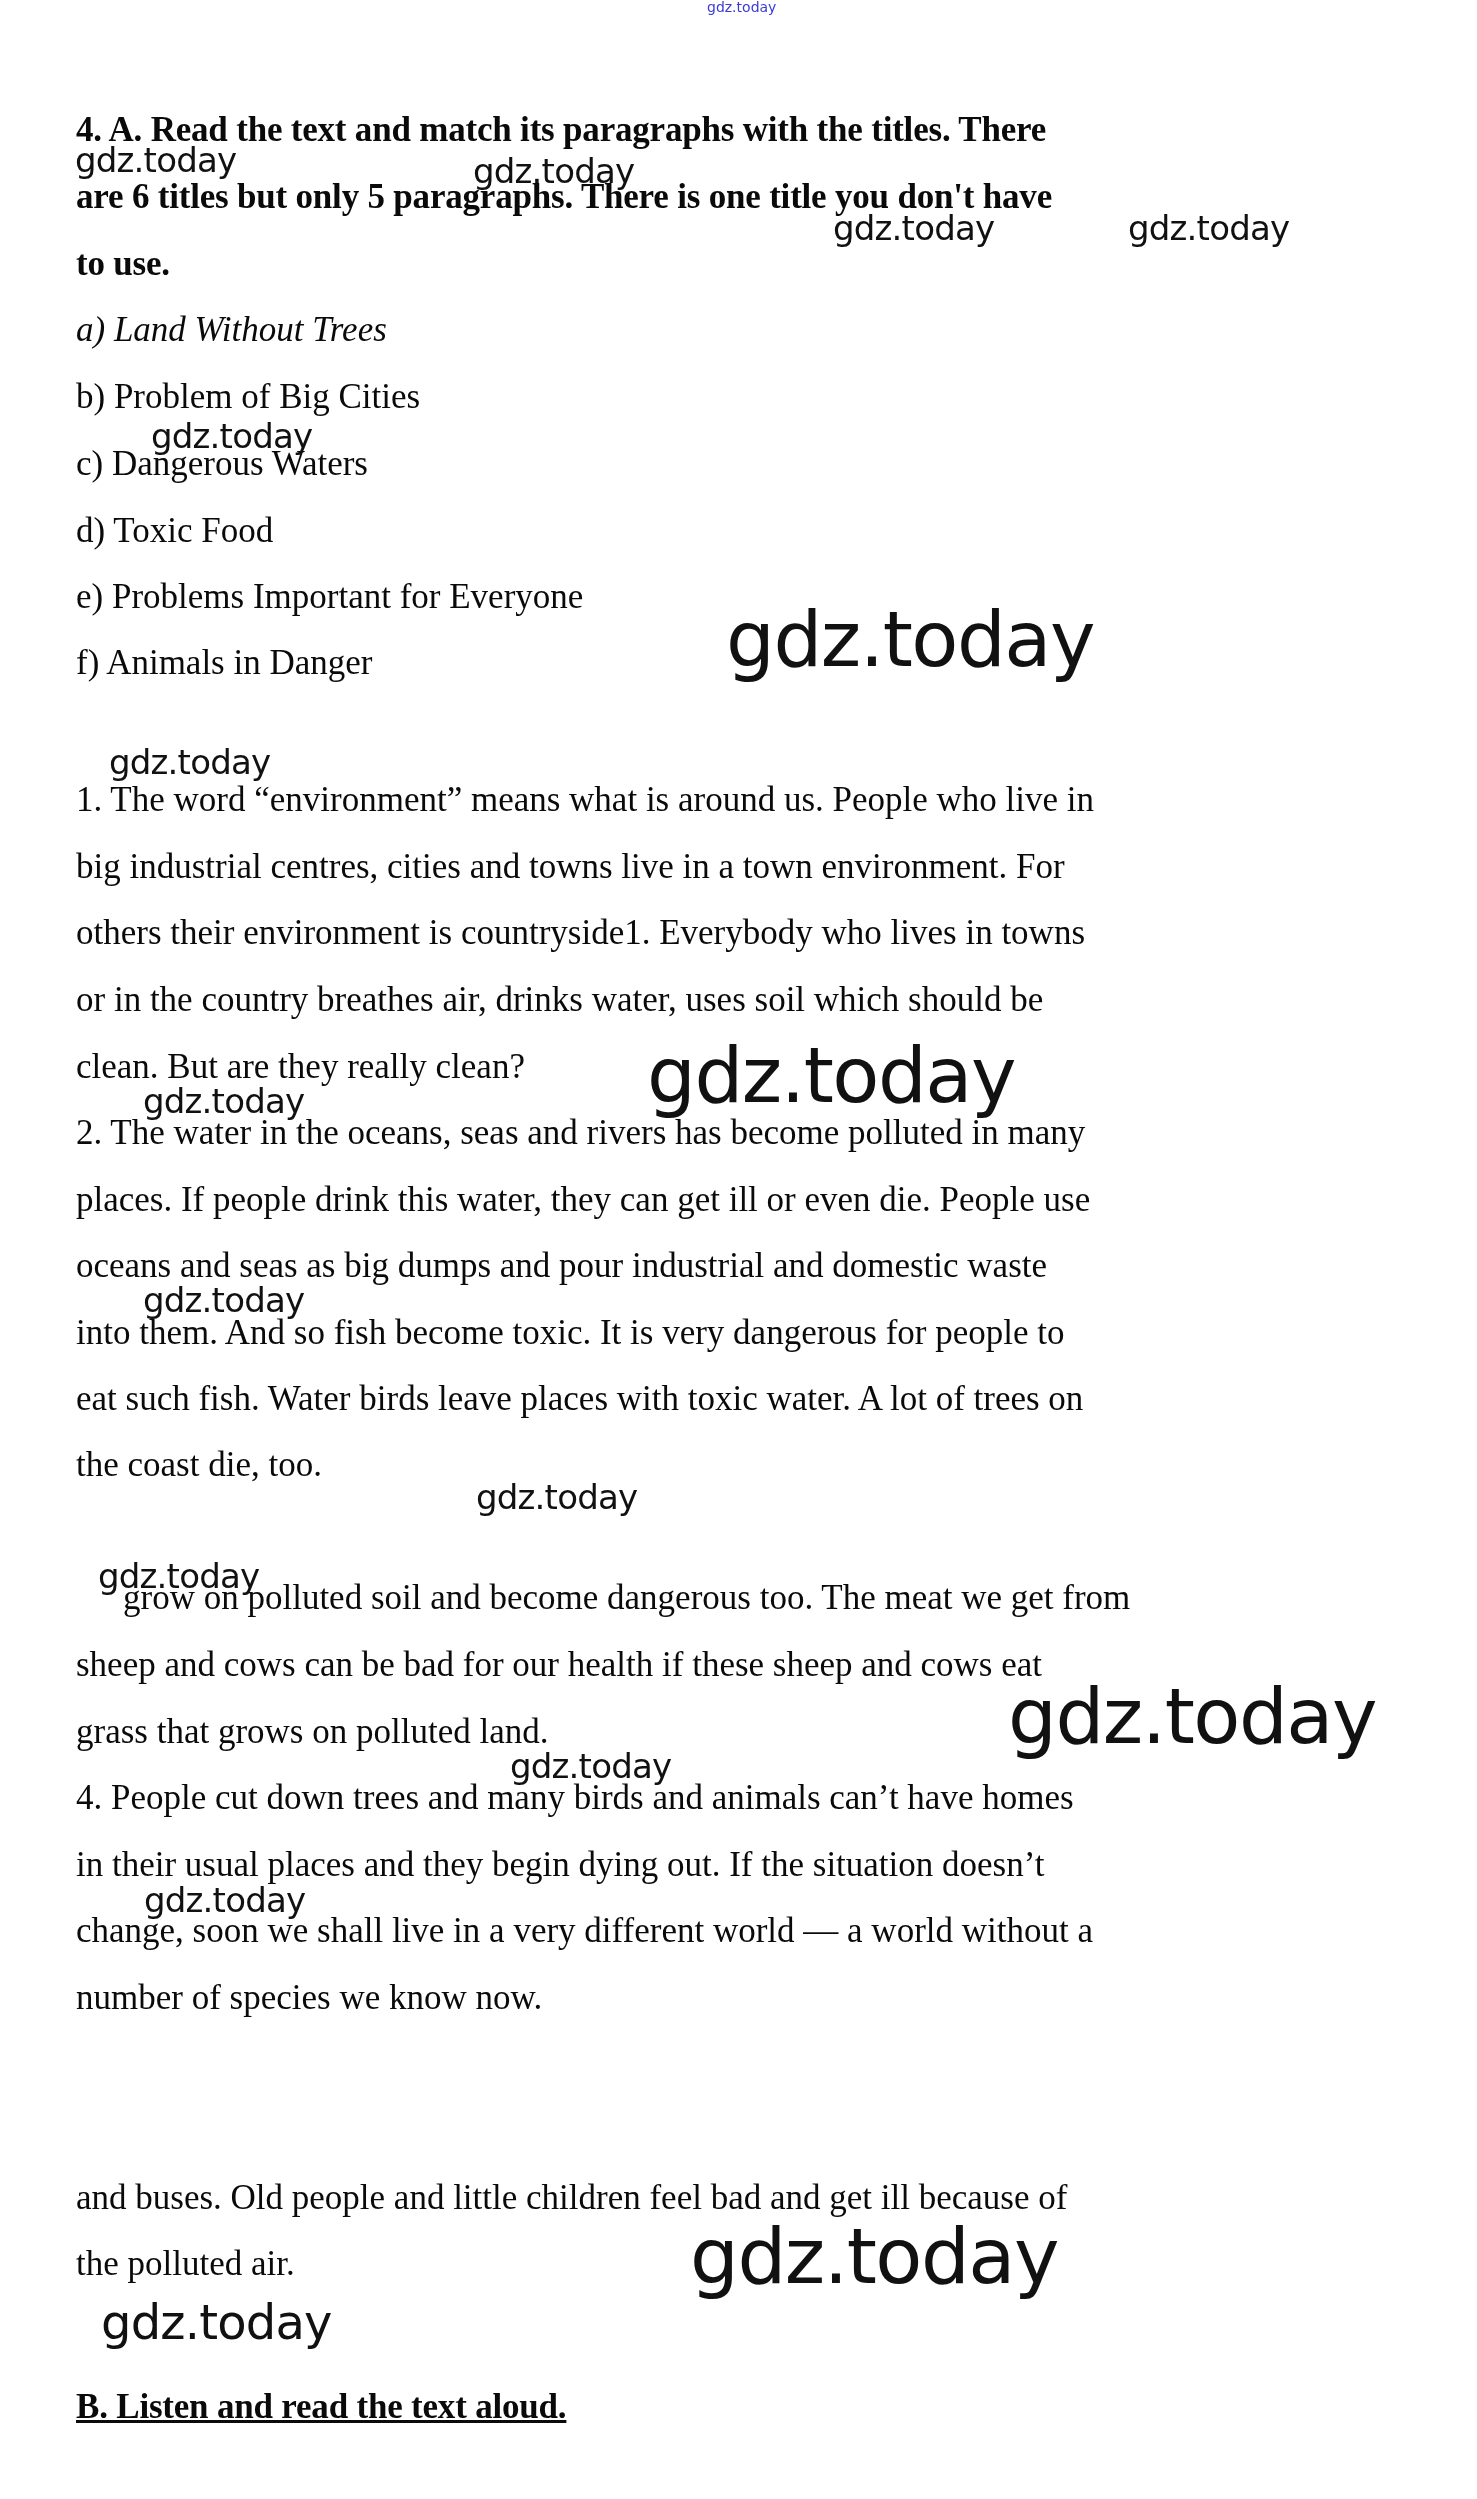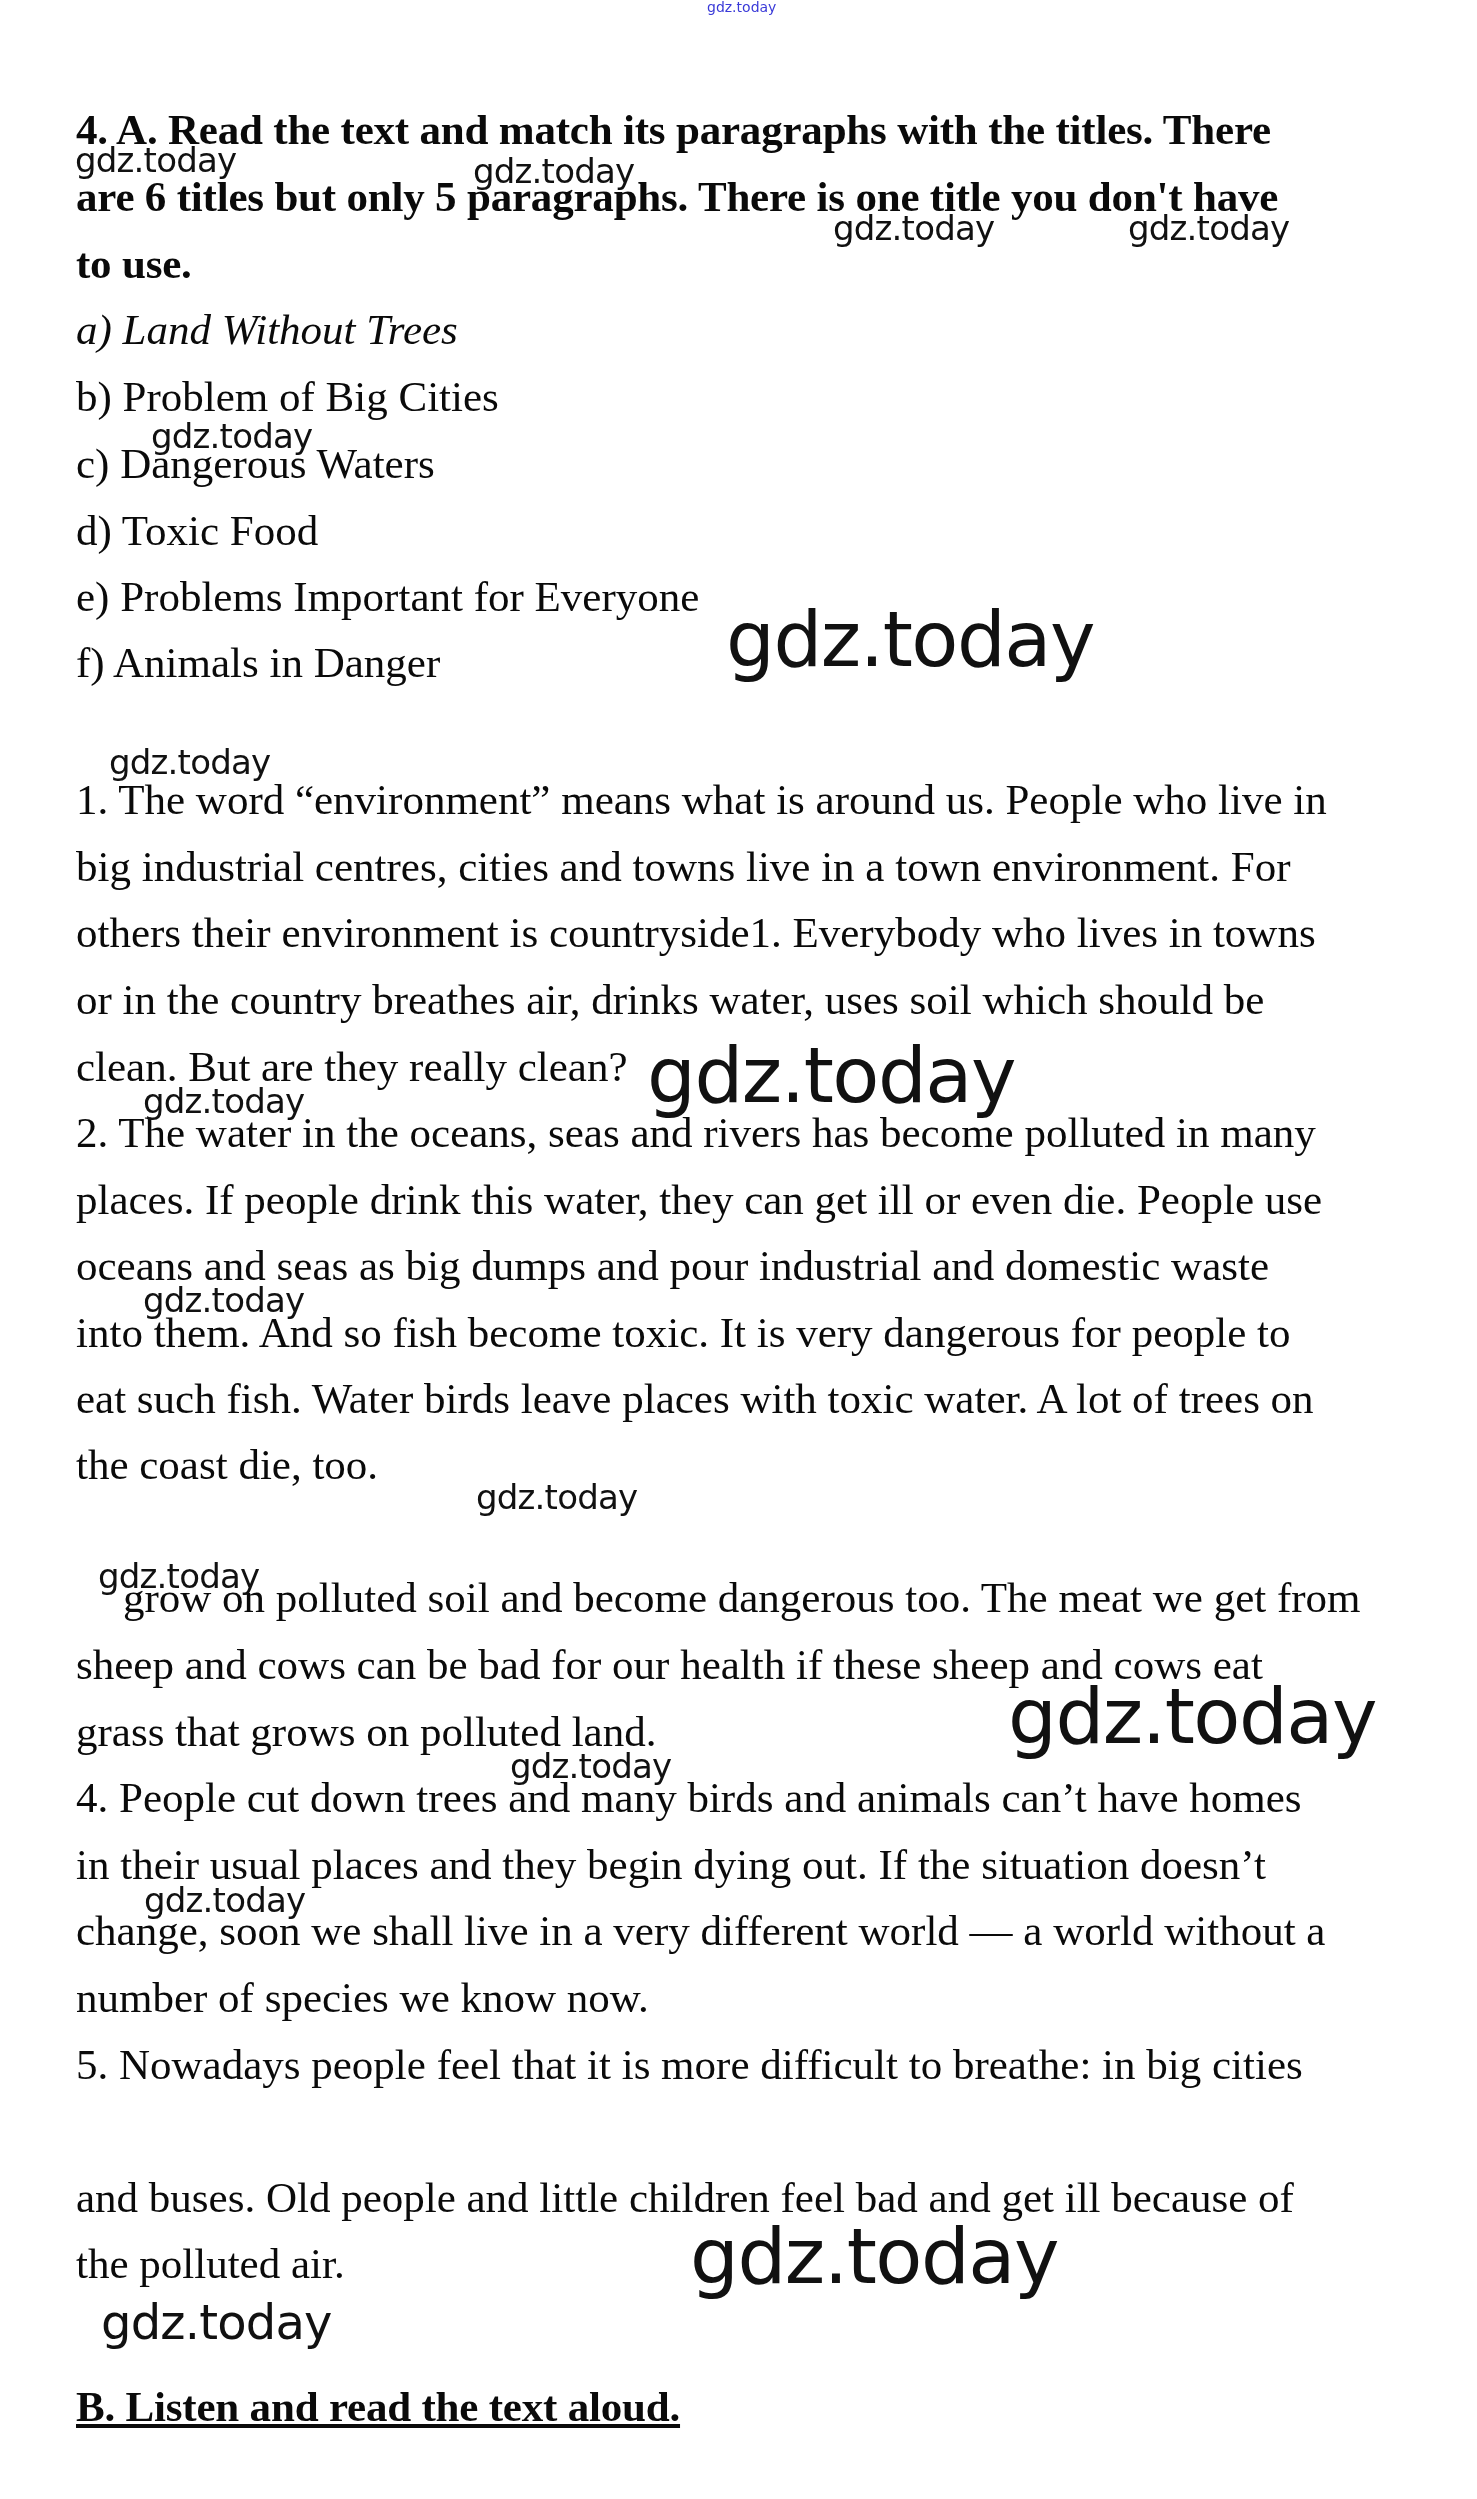--- a/index.html
+++ b/index.html
@@ -19,21 +19,21 @@
     top: 0;
     width: 1169px;
     height: 2500px;
     background: #ffffff;
   }
   .line {
     position: absolute;
     left: 76px;
     white-space: nowrap;
     font-family: "Liberation Serif", serif;
-    font-size: 43px;
+    font-size: 35px;
     line-height: 43px;
     height: 43px;
     color: #0a0a0a;
   }
   .bold {
     font-weight: bold;
     letter-spacing: -0.2px;
   }
   .wm {
     position: absolute;
@@ -81,21 +81,20 @@
 
   <div class="line" style="top:1576px;margin-left:47px;">grow on polluted soil and become dangerous too. The meat we get from</div>
   <div class="line" style="top:1643px;">sheep and cows can be bad for our health if these sheep and cows eat</div>
   <div class="line" style="top:1710px;">grass that grows on polluted land.</div>
 
   <div class="line" style="top:1776px;">4. People cut down trees and many birds and animals can’t have homes</div>
   <div class="line" style="top:1843px;">in their usual places and they begin dying out. If the situation doesn’t</div>
   <div class="line" style="top:1909px;">change, soon we shall live in a very different world — a world without a</div>
   <div class="line" style="top:1976px;">number of species we know now.</div>
 
-  <div class="line" style="top:2043px;">5. Nowadays people feel that it is more difficult to breathe: in big cities</div>
   <div class="line" style="top:2176px;">and buses. Old people and little children feel bad and get ill because of</div>
   <div class="line" style="top:2242px;">the polluted air.</div>
 
   <div class="line bold" style="top:2385px;text-decoration:underline;">B. Listen and read the text aloud.</div>
 
   <div class="wm small" style="left:75px; top:143px;">gdz.today</div>
   <div class="wm small" style="left:473px; top:154px;">gdz.today</div>
   <div class="wm small" style="left:833px; top:211px;">gdz.today</div>
   <div class="wm small" style="left:1128px; top:211px;">gdz.today</div>
   <div class="wm small" style="left:151px; top:419px;">gdz.today</div>

